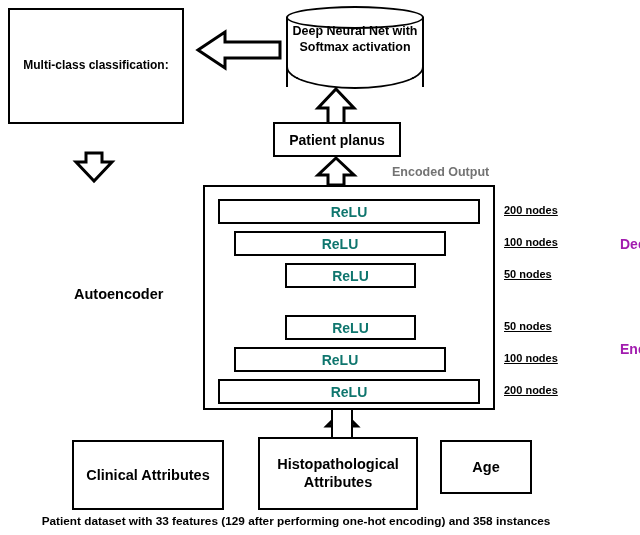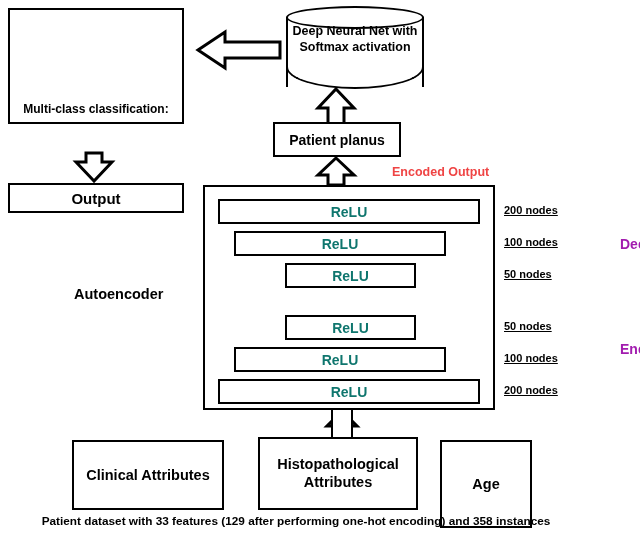--- a/index.html
+++ b/index.html
@@ -28,25 +28,24 @@
     text-align: center;
     color: #000000;
   }
 
   
   #mc-box {
     left: 8px;
     top: 8px;
     width: 176px;
     height: 116px;
-    flex-direction: row;
+    flex-direction: column;
     padding: 4px 3px;
     font-size: 11.5px;
     line-height: 1.22;
-    align-items: flex-end;
   }
   #mc-title {
     font-weight: bold;
     font-size: 12px;
     margin-bottom: 1px;
   }
   #mc-body {
     font-size: 11.5px;
   }
 
@@ -117,21 +116,21 @@
     font-size: 14px;
   }
 
   
   #encoded-label {
     position: absolute;
     left: 392px;
     top: 165px;
     font-weight: bold;
     font-size: 12.5px;
-    color: #ef4444;
+    color: #737373;
     white-space: nowrap;
   }
 
   
   #ae-container {
     left: 203px;
     top: 185px;
     width: 292px;
     height: 225px;
     border-width: 2px;
@@ -182,21 +181,21 @@
   #in-clinical {
     left: 72px; top: 440px; width: 152px; height: 70px;
     font-weight: bold; font-size: 14.5px;
   }
   #in-histo {
     left: 258px; top: 437px; width: 160px; height: 73px;
     font-weight: bold; font-size: 14.5px;
     line-height: 1.2;
   }
   #in-age {
-    left: 440px; top: 440px; width: 92px; height: 88px;
+    left: 440px; top: 440px; width: 92px; height: 54px;
     font-weight: bold; font-size: 14.5px;
   }
 
   #caption {
     position: absolute;
     left: 0; top: 514px;
     width: 592px;
     text-align: center;
     font-weight: bold;
     font-size: 11.8px;
@@ -230,21 +229,20 @@
       <polygon points="3,22 30,4 30,14 85,14 85,30 30,30 30,40" fill="#ffffff" stroke="#000000" stroke-width="3" stroke-linejoin="miter"></polygon>
     </svg>
   </div>
 
   <div class="arrow arrow-down" style="left:70px; top:150px;">
     <svg width="48" height="34" viewBox="0 0 48 34">
       <polygon points="24,31 6,12 16,12 16,3 32,3 32,12 42,12" fill="#ffffff" stroke="#000000" stroke-width="3" stroke-linejoin="miter"></polygon>
     </svg>
   </div>
 
-  <div class="box" id="output-box">Output</div>
 
   <div id="cylinder">
     <div id="cyl-body"></div>
     <div id="cyl-bottom"></div>
     <div id="cyl-top"></div>
     <div id="cyl-text">Deep Neural Net with Softmax activation</div>
   </div>
 
   <div class="arrow arrow-up" style="left:313px; top:86px;">
     <svg width="46" height="40" viewBox="0 0 46 40">

